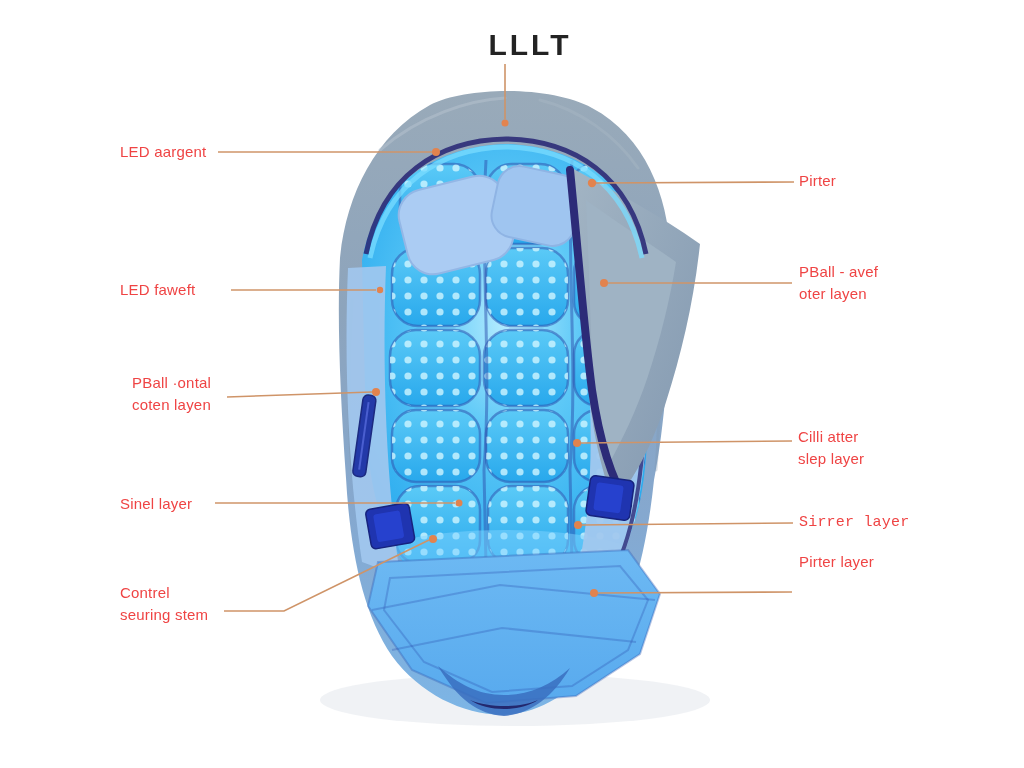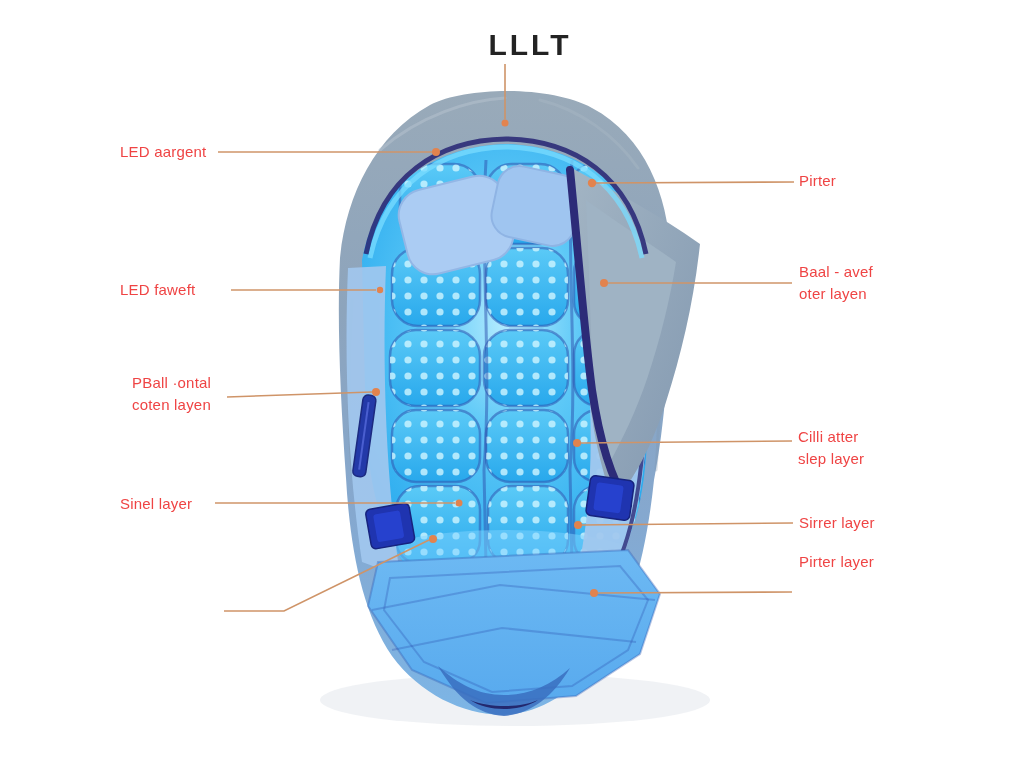--- a/index.html
+++ b/index.html
@@ -202,22 +202,24 @@
     </g>
   </svg>
 
   <div class="title">LLLT</div>
 
   <div class="label" style="left:120px;top:141px;">LED aargent</div>
   <div class="label" style="left:120px;top:279px;">LED faweft</div>
   <div class="label" style="left:132px;top:372px;">PBall ·ontal
 coten layen</div>
   <div class="label" style="left:120px;top:493px;">Sinel layer</div>
+  <div class="label" style="left:120px;top:582px;">Contrel
+seuring stem</div>
 
   <div class="label" style="left:799px;top:170px;">Pirter</div>
-  <div class="label" style="left:799px;top:261px;">Baal - avef
+  <div class="label" style="left:799px;top:261px;">PBall - avef
 oter layen</div>
   <div class="label" style="left:798px;top:426px;">Cilli atter
 slep layer</div>
-  <div class="label" style="left:799px;top:512px;">Sirrer layer</div>
+  <div class="label" style="left:799px;top:512px;font-family:Liberation Mono, monospace;">Sirrer layer</div>
   <div class="label" style="left:799px;top:551px;">Pirter layer</div>
 
 </div>
 
 </body></html>

